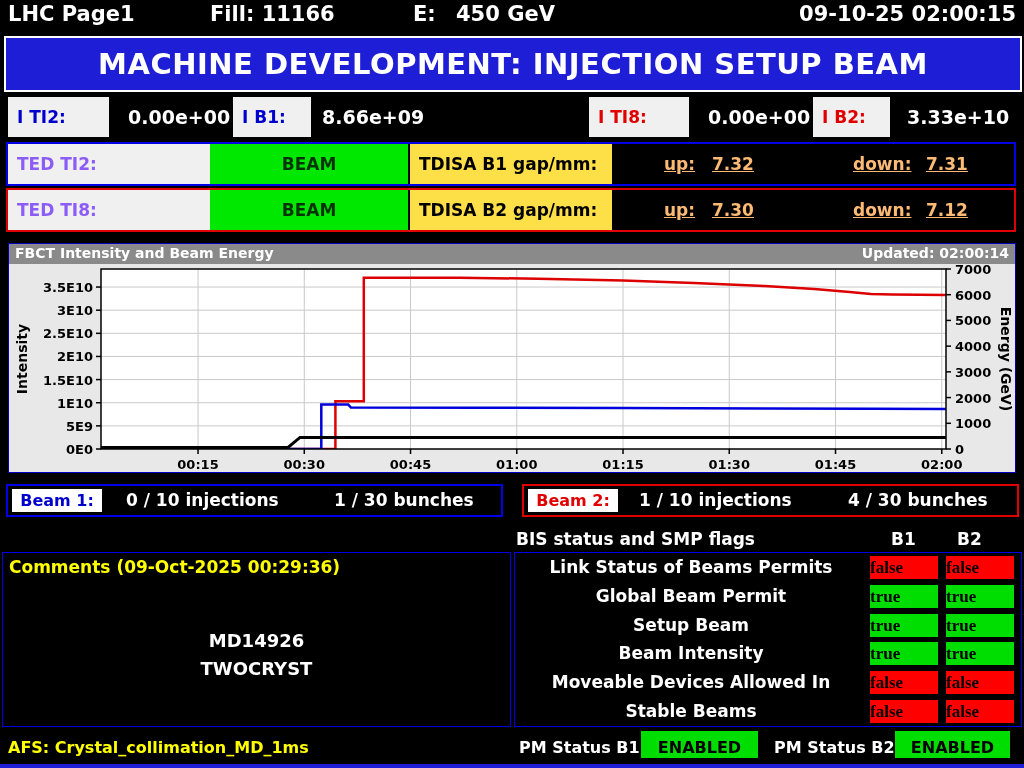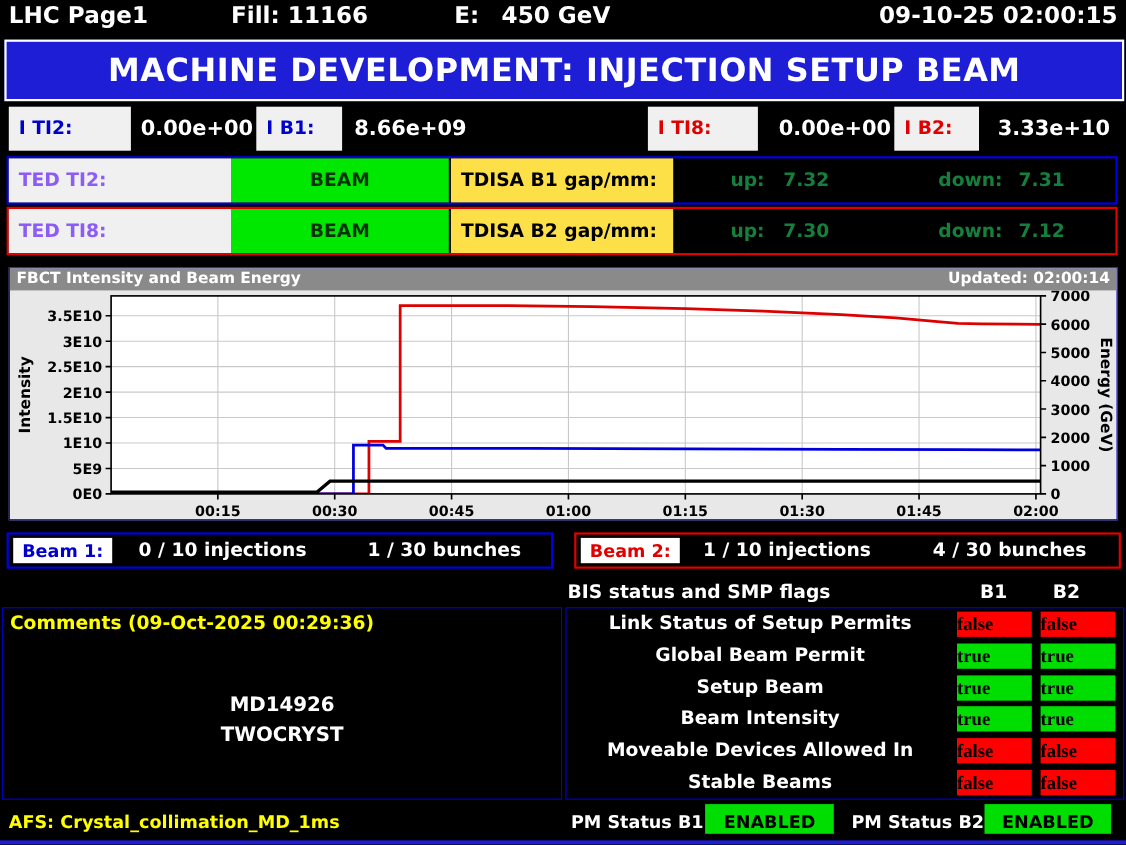--- a/index.html
+++ b/index.html
@@ -21,21 +21,21 @@
   .blue-t{color:#0000cd;} .red-t{color:#e00000;}
   #introw{left:0;top:97px;width:1024px;height:40px;}
   #introw .val{position:absolute;top:0;line-height:40px;font-size:19px;color:#fff;}
 
   
   .tedrow{left:6px;width:1010px;height:44px;background:#000;box-sizing:border-box;}
   .tedrow .cell{position:absolute;top:0;height:40px;line-height:40px;font-size:17px;box-sizing:border-box;}
   .tedrow .c-label{left:0;width:202px;background:#f0f0f0;color:#8b5cf6;padding-left:9px;}
   .tedrow .c-beam{left:202px;width:198px;background:#00e800;color:#063306;text-align:center;}
   .tedrow .c-gap{left:402px;width:202px;background:#fde047;color:#000;padding-left:9px;}
-  .tedrow .c-txt{color:#15803d;}
+  .tedrow .c-txt{color:#fdba74;text-decoration:underline;}
 
   
   #chart{left:8px;top:243px;width:1008px;height:230px;border:1px solid #0000c0;box-sizing:border-box;background:#e8e8e8;}
   #chart-header{position:absolute;left:0;top:0;width:100%;height:20px;background:#8a8a8a;box-sizing:border-box;}
   #chart-header span{position:absolute;top:1px;font-size:14px;color:#fff;}
   #chart-body{position:absolute;left:0;top:20px;width:1006px;height:208px;}
   .tick{font:bold 13px "DejaVu Sans",sans-serif;fill:#000;}
   .axis-title{font:bold 14px "DejaVu Sans",sans-serif;fill:#000;}
 
   
@@ -76,21 +76,21 @@
     <span style="left:8px">LHC Page1</span>
     <span style="left:210px">Fill: 11166</span>
     <span style="left:413px">E:</span>
     <span style="left:456px">450 GeV</span>
     <span style="right:8px">09-10-25 02:00:15</span>
   </div>
 
   <div id="banner" class="abs">MACHINE DEVELOPMENT: INJECTION SETUP BEAM</div>
 
   <div id="introw" class="abs">
-    <div class="lblbox blue-t" style="left:8px;width:111px;">I TI2:</div>
+    <div class="lblbox blue-t" style="left:8px;width:101px;">I TI2:</div>
     <div class="val" style="left:128px">0.00e+00</div>
     <div class="lblbox blue-t" style="left:233px;width:78px;">I B1:</div>
     <div class="val" style="left:322px">8.66e+09</div>
     <div class="lblbox red-t" style="left:589px;width:100px;">I TI8:</div>
     <div class="val" style="left:708px">0.00e+00</div>
     <div class="lblbox red-t" style="left:813px;width:77px;">I B2:</div>
     <div class="val" style="left:907px">3.33e+10</div>
   </div>
 
   <div class="abs tedrow" style="top:142px;border:2px solid #0000e6;">
@@ -214,21 +214,21 @@
     <span style="left:957px">B2</span>
   </div>
 
   <div id="comments" class="abs">
     <div id="comments-title">Comments (09-Oct-2025 00:29:36)</div>
     <div id="comments-body"><span>MD14926</span><br><span>TWOCRYST</span></div>
   </div>
 
   <div id="bis" class="abs">
       <div class="bis-row">
-        <span class="bis-row-label">Link Status of Setup Permits</span>
+        <span class="bis-row-label">Link Status of Beams Permits</span>
         <span class="flag b1 bad">false</span>
         <span class="flag b2 bad">false</span>
       </div>
       <div class="bis-row">
         <span class="bis-row-label">Global Beam Permit</span>
         <span class="flag b1 ok">true</span>
         <span class="flag b2 ok">true</span>
       </div>
       <div class="bis-row">
         <span class="bis-row-label">Setup Beam</span>

